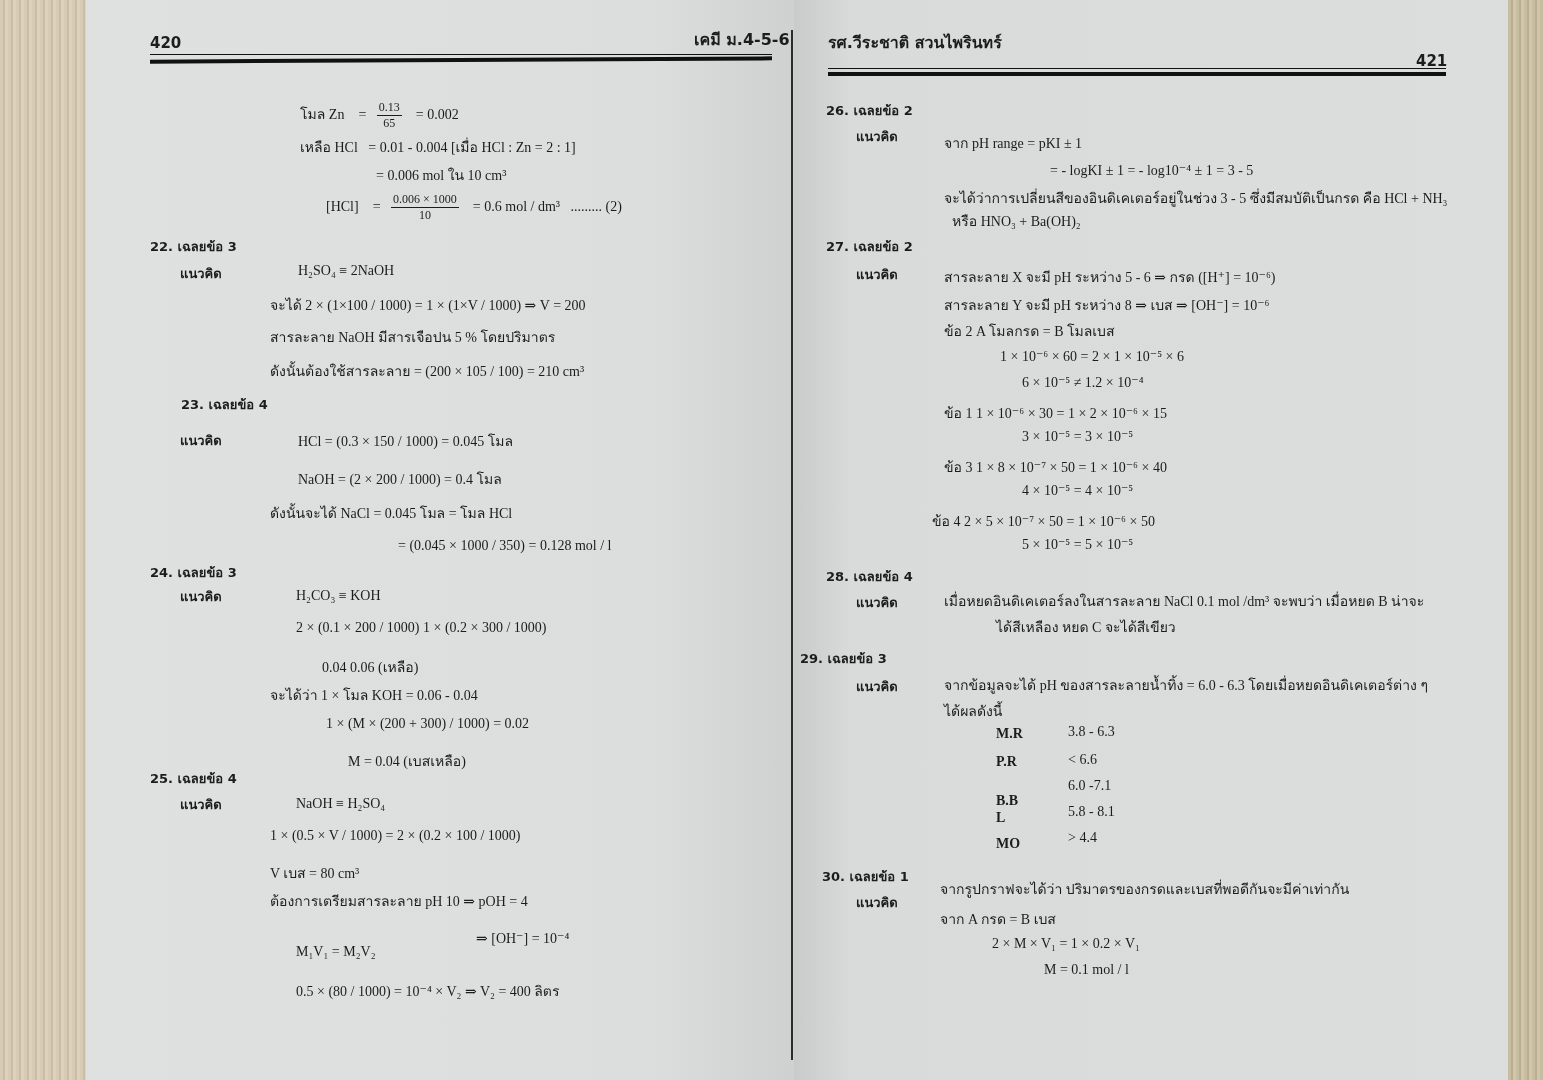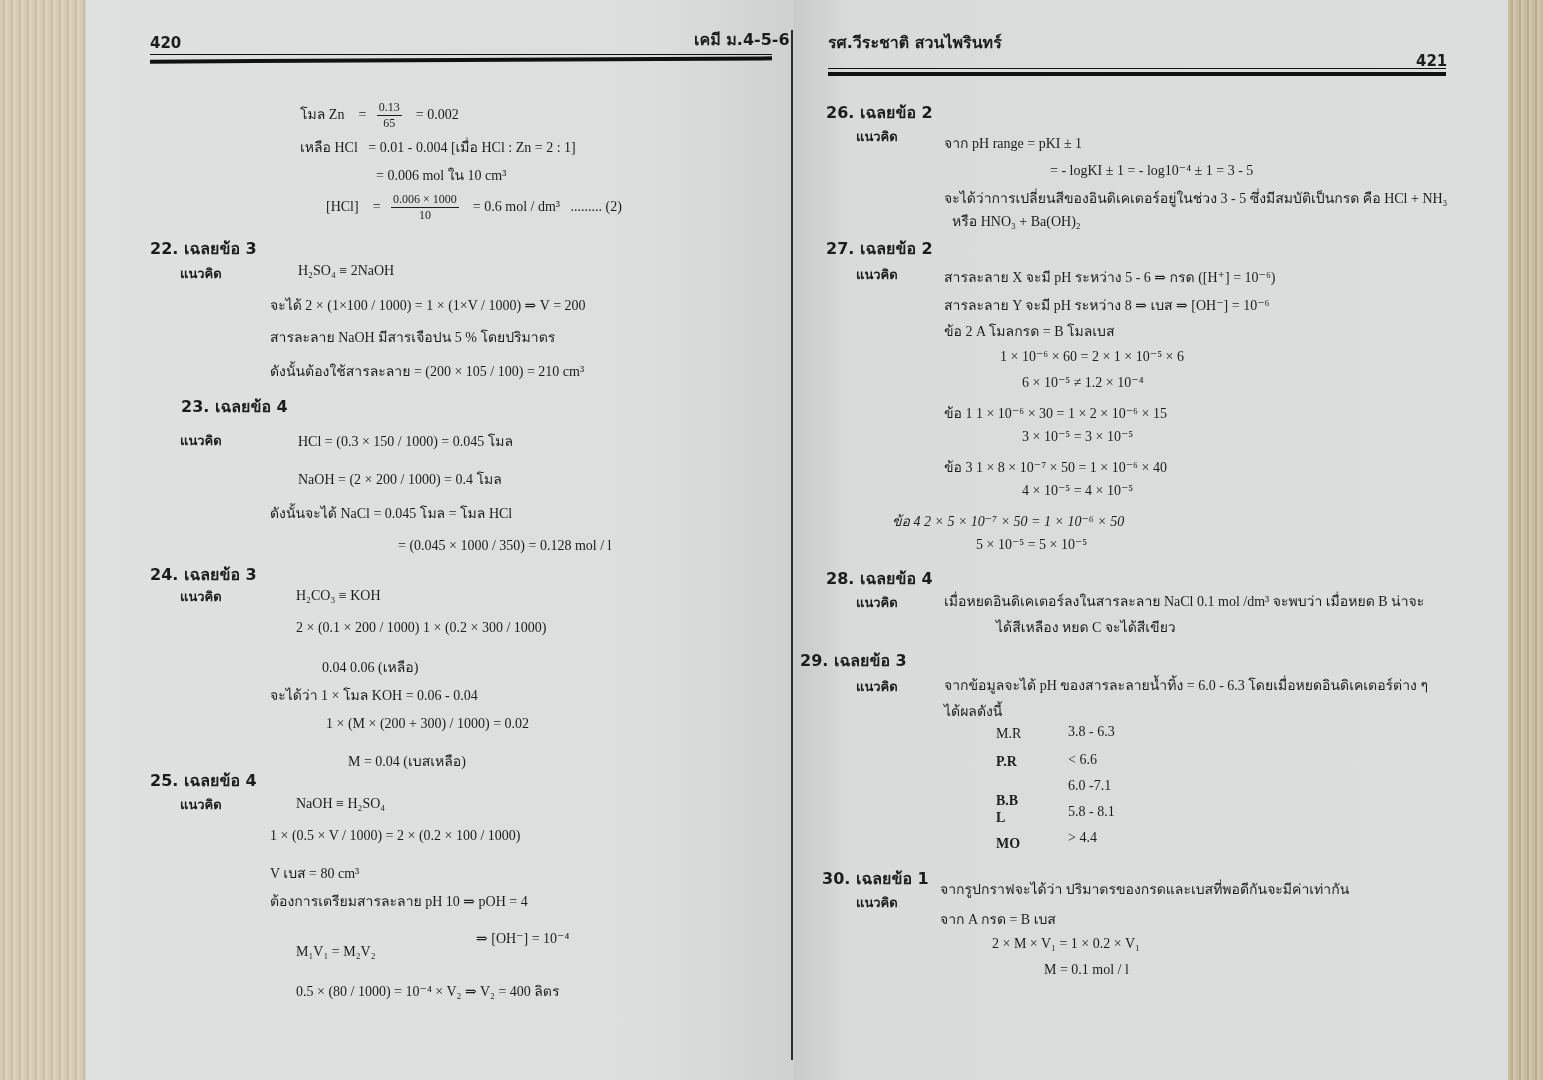--- a/index.html
+++ b/index.html
@@ -24,21 +24,21 @@
   .page.left { left:86px; width:708px; background:linear-gradient(90deg,#dfe1e0 0%,#dcdedd 80%,#cfd1d0 100%); }
   .page.right { left:794px; width:714px; background:linear-gradient(90deg,#c9cbca 0%,#d9dbda 8%,#dcdedd 100%); }
   .spine {
     position:absolute; left:791px; top:30px; width:2px; height:1030px; background:#2a2a2a;
   }
   .abs { position:absolute; white-space:nowrap; }
   .hdr-num { font-family:"DejaVu Sans", sans-serif; font-weight:bold; font-size:15px; }
   .hdr-title { font-family:"DejaVu Sans", sans-serif; font-weight:bold; font-size:16px; }
   .rule { position:absolute; height:4px; background:#111; }
   .rule.thin { height:1px; }
-  .qhead { font-family:"DejaVu Sans", sans-serif; font-weight:bold; font-size:16px; }
+  .qhead { font-family:"DejaVu Sans", sans-serif; font-weight:bold; font-size:13px; }
   .label { font-family:"DejaVu Sans", sans-serif; font-weight:bold; font-size:13px; }
   .t { font-size:14px; }
   .frac { display:inline-flex; flex-direction:column; align-items:center; vertical-align:middle; font-size:12px; line-height:15px; }
   .frac .num { border-bottom:1px solid #1c1c1c; padding:0 2px; }
 </style>
 </head>
 <body>
 
 <div class="edge-left"></div>
 <div class="edge-right"></div>
@@ -126,34 +126,34 @@
 <div class="abs label" style="left:856px;top:264px;">แนวคิด</div>
 <div class="abs t" style="left:944px;top:266px;">สารละลาย X จะมี pH ระหว่าง 5 - 6 ⇒ กรด ([H⁺] = 10⁻⁶)</div>
 <div class="abs t" style="left:944px;top:294px;">สารละลาย Y จะมี pH ระหว่าง 8 ⇒ เบส ⇒ [OH⁻] = 10⁻⁶</div>
 <div class="abs t" style="left:944px;top:320px;">ข้อ 2  A โมลกรด = B โมลเบส</div>
 <div class="abs t" style="left:1000px;top:348px;">1 × 10⁻⁶ × 60 = 2 × 1 × 10⁻⁵ × 6</div>
 <div class="abs t" style="left:1022px;top:374px;">6 × 10⁻⁵ ≠ 1.2 × 10⁻⁴</div>
 <div class="abs t" style="left:944px;top:402px;">ข้อ 1  1 × 10⁻⁶ × 30 = 1 × 2 × 10⁻⁶ × 15</div>
 <div class="abs t" style="left:1022px;top:428px;">3 × 10⁻⁵ = 3 × 10⁻⁵</div>
 <div class="abs t" style="left:944px;top:456px;">ข้อ 3  1 × 8 × 10⁻⁷ × 50 = 1 × 10⁻⁶ × 40</div>
 <div class="abs t" style="left:1022px;top:482px;">4 × 10⁻⁵ = 4 × 10⁻⁵</div>
-<div class="abs t" style="left:892px;top:510px;font-style:italic;">ข้อ 4  2 × 5 × 10⁻⁷ × 50 = 1 × 10⁻⁶ × 50</div>
-<div class="abs t" style="left:976px;top:536px;">5 × 10⁻⁵ = 5 × 10⁻⁵</div>
+<div class="abs t" style="left:932px;top:510px;">ข้อ 4  2 × 5 × 10⁻⁷ × 50 = 1 × 10⁻⁶ × 50</div>
+<div class="abs t" style="left:1022px;top:536px;">5 × 10⁻⁵ = 5 × 10⁻⁵</div>
 
 <div class="abs qhead" style="left:826px;top:566px;">28. เฉลยข้อ 4</div>
 <div class="abs label" style="left:856px;top:592px;">แนวคิด</div>
 <div class="abs t" style="left:944px;top:590px;">เมื่อหยดอินดิเคเตอร์ลงในสารละลาย NaCl 0.1 mol /dm³ จะพบว่า เมื่อหยด B น่าจะ</div>
 <div class="abs t" style="left:996px;top:616px;">ได้สีเหลือง หยด C จะได้สีเขียว</div>
 
 <div class="abs qhead" style="left:800px;top:648px;">29. เฉลยข้อ 3</div>
 <div class="abs label" style="left:856px;top:676px;">แนวคิด</div>
 <div class="abs t" style="left:944px;top:674px;">จากข้อมูลจะได้ pH ของสารละลายน้ำทิ้ง = 6.0 - 6.3 โดยเมื่อหยดอินดิเคเตอร์ต่าง ๆ</div>
 <div class="abs t" style="left:944px;top:700px;">ได้ผลดังนี้</div>
 
-<div class="abs t" style="left:996px;top:726px;font-weight:normal;">M.R</div>
+<div class="abs t" style="left:996px;top:726px;font-weight:bold;">M.R</div>
 <div class="abs t" style="left:1068px;top:724px;">3.8 - 6.3</div>
 <div class="abs t" style="left:996px;top:754px;font-weight:bold;">P.R</div>
 <div class="abs t" style="left:1068px;top:752px;">&lt; 6.6</div>
 <div class="abs t" style="left:996px;top:782px;font-weight:bold;margin-top:11px;">B.B</div>
 <div class="abs t" style="left:1068px;top:778px;">6.0 -7.1</div>
 <div class="abs t" style="left:996px;top:810px;font-weight:bold;">L</div>
 <div class="abs t" style="left:1068px;top:804px;">5.8 - 8.1</div>
 <div class="abs t" style="left:996px;top:836px;font-weight:bold;">MO</div>
 <div class="abs t" style="left:1068px;top:830px;">&gt; 4.4</div>
 

